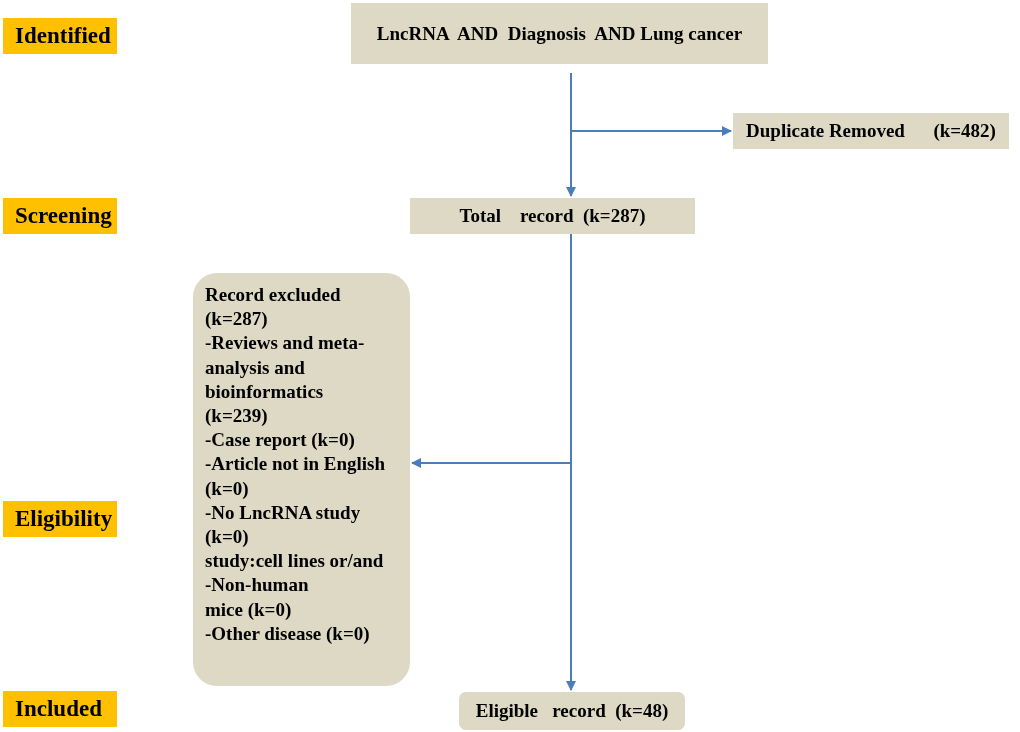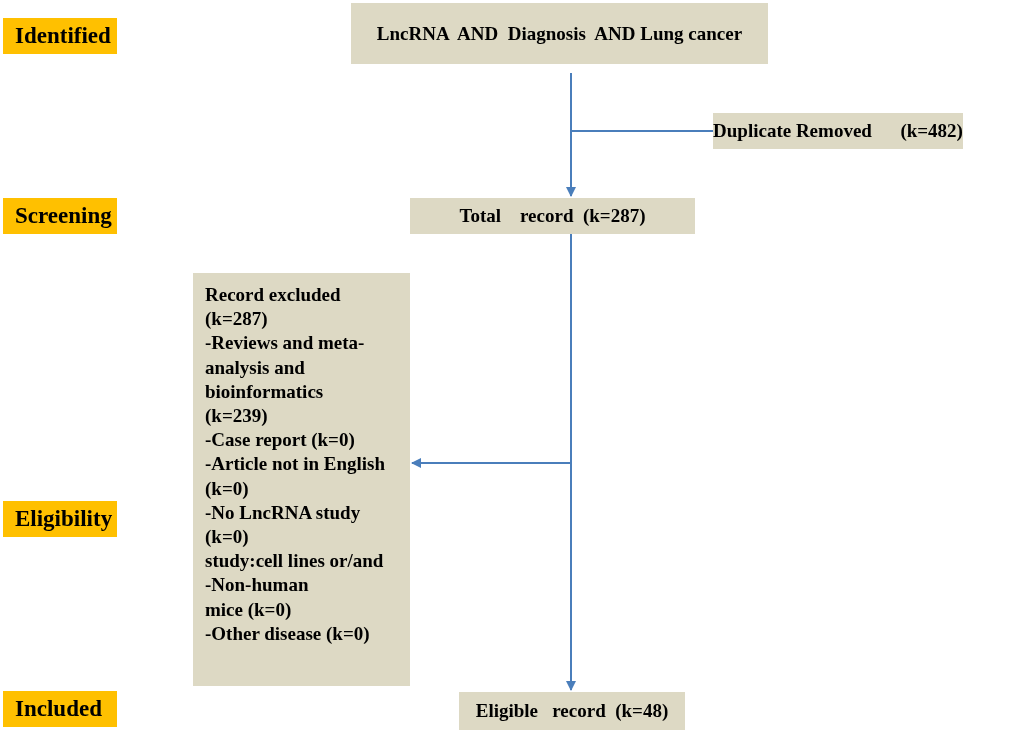--- a/index.html
+++ b/index.html
@@ -39,41 +39,41 @@
   <line x1="571" y1="73" x2="571" y2="196" stroke="#4a7ebb" stroke-width="2" marker-end="url(#ah)"></line>
   <line x1="571" y1="131" x2="731" y2="131" stroke="#4a7ebb" stroke-width="2" marker-end="url(#ah)"></line>
   <line x1="571" y1="234" x2="571" y2="690" stroke="#4a7ebb" stroke-width="2" marker-end="url(#ah)"></line>
   <line x1="571" y1="463" x2="412" y2="463" stroke="#4a7ebb" stroke-width="2" marker-end="url(#ah)"></line>
 </svg>
 
 <div class="box center" style="left:351px;top:3px;width:417px;height:61px;">
   <div style="white-space:pre;">LncRNA  AND  Diagnosis  AND Lung cancer</div>
 </div>
 
-<div class="box center" style="left:713px;top:113px;width:250px;height:36px;">
+<div class="box center" style="left:733px;top:113px;width:276px;height:36px;">
   <div style="white-space:pre;">Duplicate Removed      (k=482)</div>
 </div>
 
 <div class="box center" style="left:410px;top:198px;width:285px;height:36px;">
   <div style="white-space:pre;">Total    record  (k=287)</div>
 </div>
 
-<div class="box excl" style="left:193px;top:273px;width:217px;height:413px;">
+<div class="box excl" style="left:193px;top:273px;width:217px;height:413px;border-radius:24px;">
   <div>Record excluded</div>
   <div>(k=287)</div>
   <div>-Reviews and meta-</div>
   <div>analysis and</div>
   <div>bioinformatics</div>
   <div>(k=239)</div>
   <div>-Case report (k=0)</div>
   <div>-Article not in English</div>
   <div>(k=0)</div>
   <div>-No LncRNA study</div>
   <div>(k=0)</div>
   <div>study:cell lines or/and</div>
   <div>-Non-human</div>
   <div>mice (k=0)</div>
   <div>-Other disease (k=0)</div>
 </div>
 
-<div class="box center" style="left:459px;top:692px;width:226px;height:38px;">
+<div class="box center" style="left:459px;top:692px;width:226px;height:38px;border-radius:7px;">
   <div style="white-space:pre;">Eligible   record  (k=48)</div>
 </div>
 
 </body></html>

